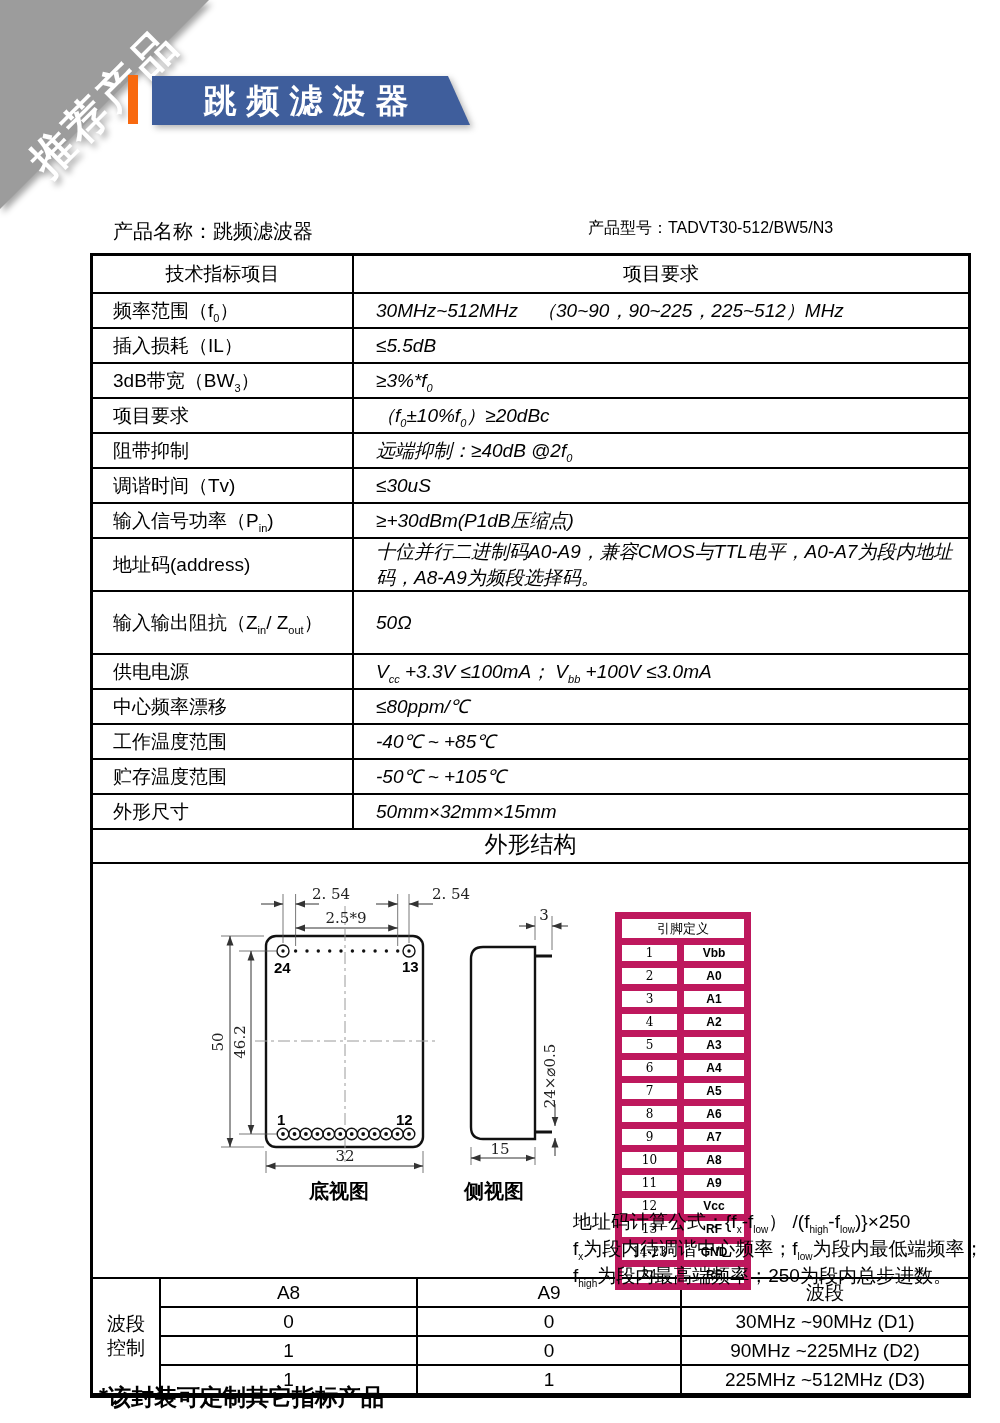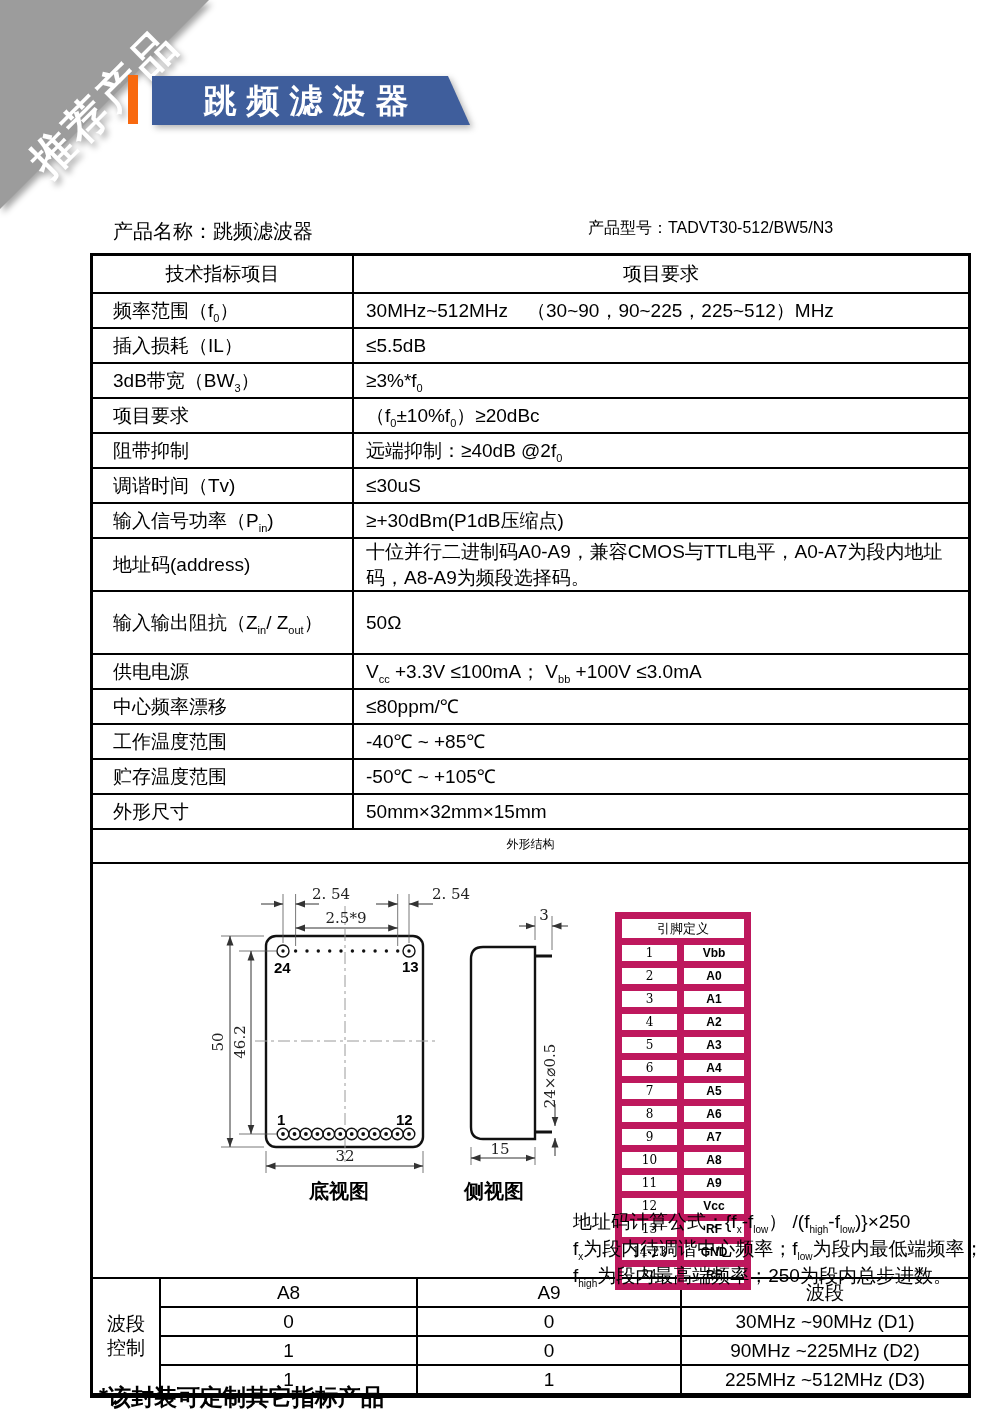--- a/index.html
+++ b/index.html
@@ -27,24 +27,24 @@
   table{border-collapse:collapse;table-layout:fixed;}
   
   .spec{width:100%;}
   .spec th,.spec td{border:2px solid #000;font-size:19px;font-weight:normal;overflow:hidden;}
   .spec :is(th,td):first-child{border-left:0;}
   .spec :is(th,td):last-child{border-right:0;}
   .spec thead th{border-top:0;height:34px;text-align:center;}
   .spec td{height:33px;}
   .spec tbody tr:nth-child(9) td{height:61px;}
   .c-item{width:258px;padding:0 4px 0 20px;}
-  .c-req{padding:0 14px 0 12px;line-height:1.35;}
+  .c-req{padding:0 14px 0 22px;line-height:1.35;font-style:italic;}
   sub{font-size:11px;line-height:0;}
   
-  .sec-header{height:32px;line-height:29px;border-bottom:2px solid #000;text-align:center;font-size:12px;}
+  .sec-header{height:32px;line-height:29px;border-bottom:2px solid #000;text-align:center;font-size:23px;}
   
   .big-cell{position:relative;height:413px;}
   svg.draw{position:absolute;left:0;top:0;}
   .bl{stroke:#111;stroke-width:2.4;fill:none;}
   .bl2{stroke:#111;stroke-width:3;fill:none;}
   .dl{stroke:#333;stroke-width:1;fill:none;}
   .xl{stroke:#555;stroke-width:0.8;fill:none;}
   .cl{stroke:#9a9a9a;stroke-width:1;stroke-dasharray:12 4 3 4;fill:none;}
   .pin{fill:none;stroke:#111;stroke-width:1.4;}
   .dot{fill:#111;stroke:none;}

